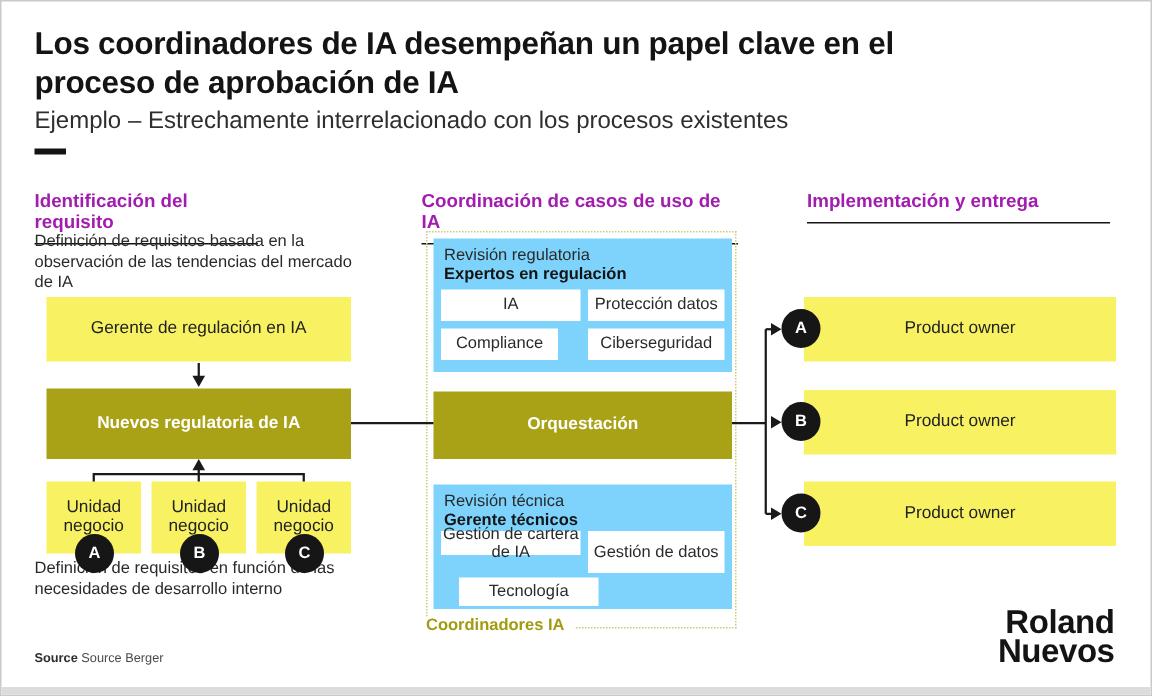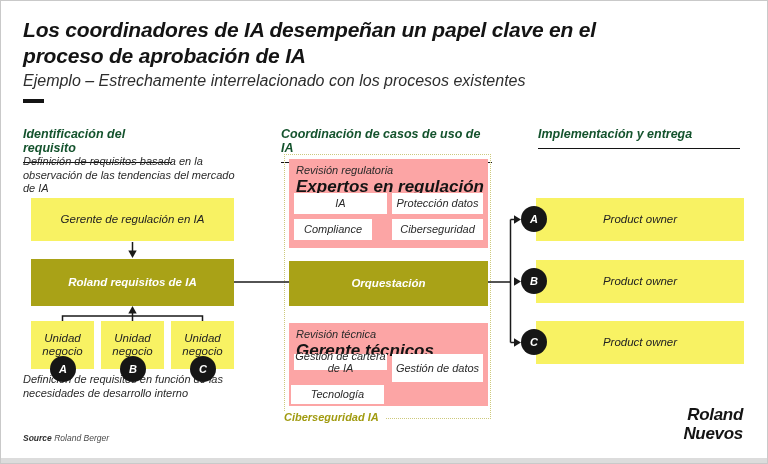--- a/index.html
+++ b/index.html
@@ -1,31 +1,31 @@
 <!DOCTYPE html>
 <html><head>
 <meta charset="utf-8">
 <style>
   * { margin:0; padding:0; box-sizing:border-box; }
   html,body { background:#fff; }
   body { font-family:"Liberation Sans", sans-serif; }
   .page {
     position:relative; width:768px; height:464px; background:#ffffff;
-    border:1px solid #c9c9c9; overflow:hidden;font-style:italic;
+    border:1px solid #c9c9c9; overflow:hidden;
   }
   .abs { position:absolute; }
 
   
   .title { left:22px; top:16px; width:660px; font-size:21px; font-weight:bold;
            line-height:26px; color:#141414; letter-spacing:-0.2px; }
   .subtitle { left:22px; top:71px; width:660px; font-size:16px; color:#2e2e2e; }
   .title-dash { left:22px; top:98px; width:21px; height:4px; background:#141414; }
 
   
-  .col-header { top:126px; font-size:12.5px; font-weight:bold; color:#14532d;
+  .col-header { top:126px; font-size:12.5px; font-weight:bold; color:#a21caf;
                 border-bottom:1.5px solid #141414; padding-bottom:7px; }
   .col-header.c1 { left:22px;  width:149px; }
   .col-header.c2 { left:280px; width:211px; }
   .col-header.c3 { left:537px; width:202px; }
 
   .note { font-size:11px; line-height:13.5px; color:#2a2a2a; }
 
   .ybox { background:#f8f263; display:flex; align-items:center; justify-content:center;
           text-align:center; font-size:11.5px; color:#222; line-height:13px; }
   .olive { background:#a9a217; color:#ffffff; font-weight:bold; }
@@ -40,39 +40,39 @@
            justify-content:center; z-index:4; }
   .bA1 { left:49px;  top:355px; } .bB1 { left:119px; top:355px; } .bC1 { left:189px; top:355px; }
   .bA2 { left:520px; top:205px; } .bB2 { left:520px; top:267px; } .bC2 { left:520px; top:328px; }
 
   .note1 { left:22px; top:154px; width:212px; }
   .note2 { left:22px; top:372px; width:226px; }
 
   
   .dotted-box { left:283px; top:153px; width:207px; height:265px;
                 border:1px dotted #cdc97c; }
-  .panel { left:288px; width:199px; background:#fca5a5; position:absolute; }
+  .panel { left:288px; width:199px; background:#7dd3fc; position:absolute; }
   .panel-reg  { top:158px; height:89px; }
   .panel-tech { top:322px; height:83px; }
   .panel-title { position:absolute; left:7px; top:5px; font-size:11px; color:#2a2a2a; }
-  .panel-sub   { position:absolute; left:7px; top:18px; font-size:17px; font-weight:bold; color:#141414; }
+  .panel-sub   { position:absolute; left:7px; top:18px; font-size:11px; font-weight:bold; color:#141414; }
   .wbox { position:absolute; background:#ffffff; display:flex; align-items:center;
           justify-content:center; text-align:center; font-size:11px; color:#2a2a2a; line-height:12.5px; }
   .orq { left:288px; top:260px; width:199px; height:45px; font-size:11.5px; }
   .coord-label { left:283px; top:410px; font-size:11px; font-weight:bold; color:#a19b10;
                  background:#ffffff; padding:0 7px 2px 0; z-index:3; }
 
   
   .powner { left:535px; width:208px; height:43px; }
   .p1 { top:197px; } .p2 { top:259px; } .p3 { top:320px; }
 
   
   .source { left:22px; top:432px; font-size:8.5px; color:#4a4a4a; }
   .source b { color:#2e2e2e;margin-top:38px; }
-  .logo { right:24px; top:404px; text-align:right; font-size:17px; font-weight:bold;
+  .logo { right:24px; top:404px; text-align:right; font-size:22px; font-weight:bold;
           line-height:19px; color:#141414; letter-spacing:-0.3px; }
   .bottom-strip { left:0; right:0; bottom:0; height:5px; background:#dcdcdc; }
 
   svg.connectors { position:absolute; left:0; top:0; pointer-events:none; z-index:2; }
 </style>
 </head>
 <body>
 
 <div class="page">
 
@@ -82,21 +82,21 @@
   </div>
   <div class="abs subtitle">Ejemplo – Estrechamente interrelacionado con los procesos existentes</div>
   <div class="abs title-dash"></div>
 
   <div class="abs col-header c1">Identificación del requisito</div>
   <div class="abs col-header c3">Implementación y entrega</div>
   <div class="abs col-header c2">Coordinación de casos de uso de IA</div>
 
   <div class="abs note note1">Definición de requisitos basada en la observación de las tendencias del mercado de IA</div>
   <div class="abs ybox gerente">Gerente de regulación en IA</div>
-  <div class="abs ybox olive nuevos">Roland requisitos de IA</div>
+  <div class="abs ybox olive nuevos">Nuevos regulatoria de IA</div>
 
   <div class="abs ybox unidad u1">Unidad negocio</div>
   <div class="abs ybox unidad u2">Unidad negocio</div>
   <div class="abs ybox unidad u3">Unidad negocio</div>
   <div class="abs badge bA1">A</div>
   <div class="abs badge bB1">B</div>
   <div class="abs badge bC1">C</div>
 
   <div class="abs note note2">Definición de requisitos en función de las necesidades de desarrollo interno</div>
 
@@ -111,24 +111,24 @@
     <div class="wbox" style="left:103px; top:60px; width:91px; height:21px;">Ciberseguridad</div>
   </div>
 
   <div class="abs ybox olive orq">Orquestación</div>
 
   <div class="panel panel-tech">
     <div class="panel-title">Revisión técnica</div>
     <div class="panel-sub">Gerente técnicos</div>
     <div class="wbox" style="left:5px; top:31px; width:93px; height:16px;">Gestión de cartera de IA</div>
     <div class="wbox" style="left:103px; top:31px; width:91px; height:28px;">Gestión de datos</div>
-    <div class="wbox" style="left:2px; top:62px; width:93px; height:19px;">Tecnología</div>
+    <div class="wbox" style="left:17px; top:62px; width:93px; height:19px;">Tecnología</div>
   </div>
 
-  <div class="abs coord-label">Ciberseguridad IA</div>
+  <div class="abs coord-label">Coordinadores IA</div>
 
   <div class="abs ybox powner p1">Product owner</div>
   <div class="abs ybox powner p2">Product owner</div>
   <div class="abs ybox powner p3">Product owner</div>
   <div class="abs badge bA2">A</div>
   <div class="abs badge bB2">B</div>
   <div class="abs badge bC2">C</div>
 
   <svg class="connectors" width="768" height="464" viewBox="0 0 768 464">
     <g stroke="#1a1a1a" stroke-width="1.5" fill="none">
@@ -149,21 +149,21 @@
       <polygon points="131.5,257 127.3,249.5 135.7,249.5"></polygon>
       <polygon points="131.5,305 127.3,312.5 135.7,312.5"></polygon>
       <polygon points="520,218.5 513,214.3 513,222.7"></polygon>
       <polygon points="520,280.5 513,276.3 513,284.7"></polygon>
       <polygon points="520,341.5 513,337.3 513,345.7"></polygon>
     </g>
   </svg>
 
   <div class="abs source">
     <b>Source</b>
-    <span>Roland Berger</span>
+    <span>Source Berger</span>
   </div>
   <div class="abs logo">
     <div>Roland</div>
     <div>Nuevos</div>
   </div>
   <div class="abs bottom-strip"></div>
 
 </div>
 
 </body></html>

